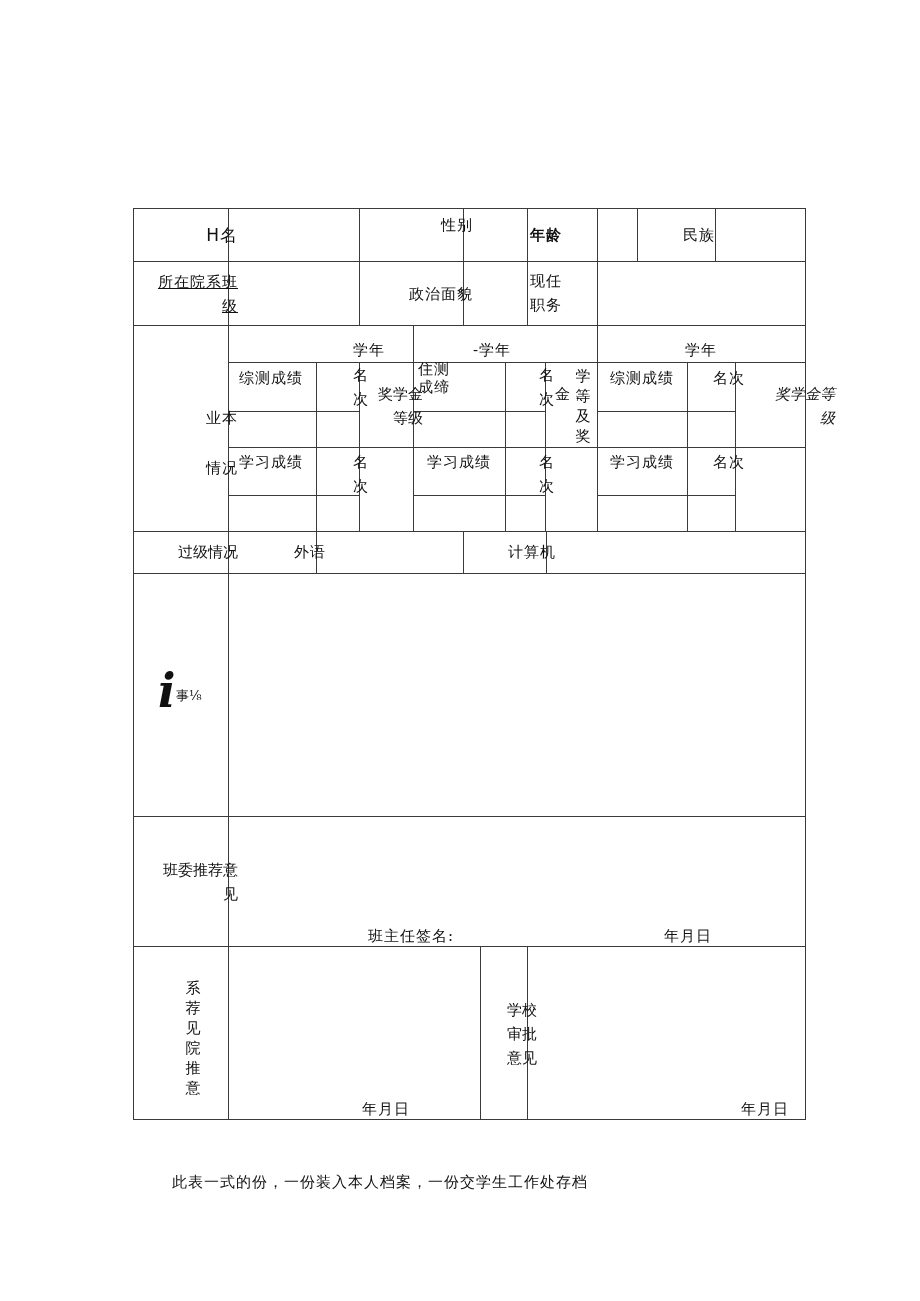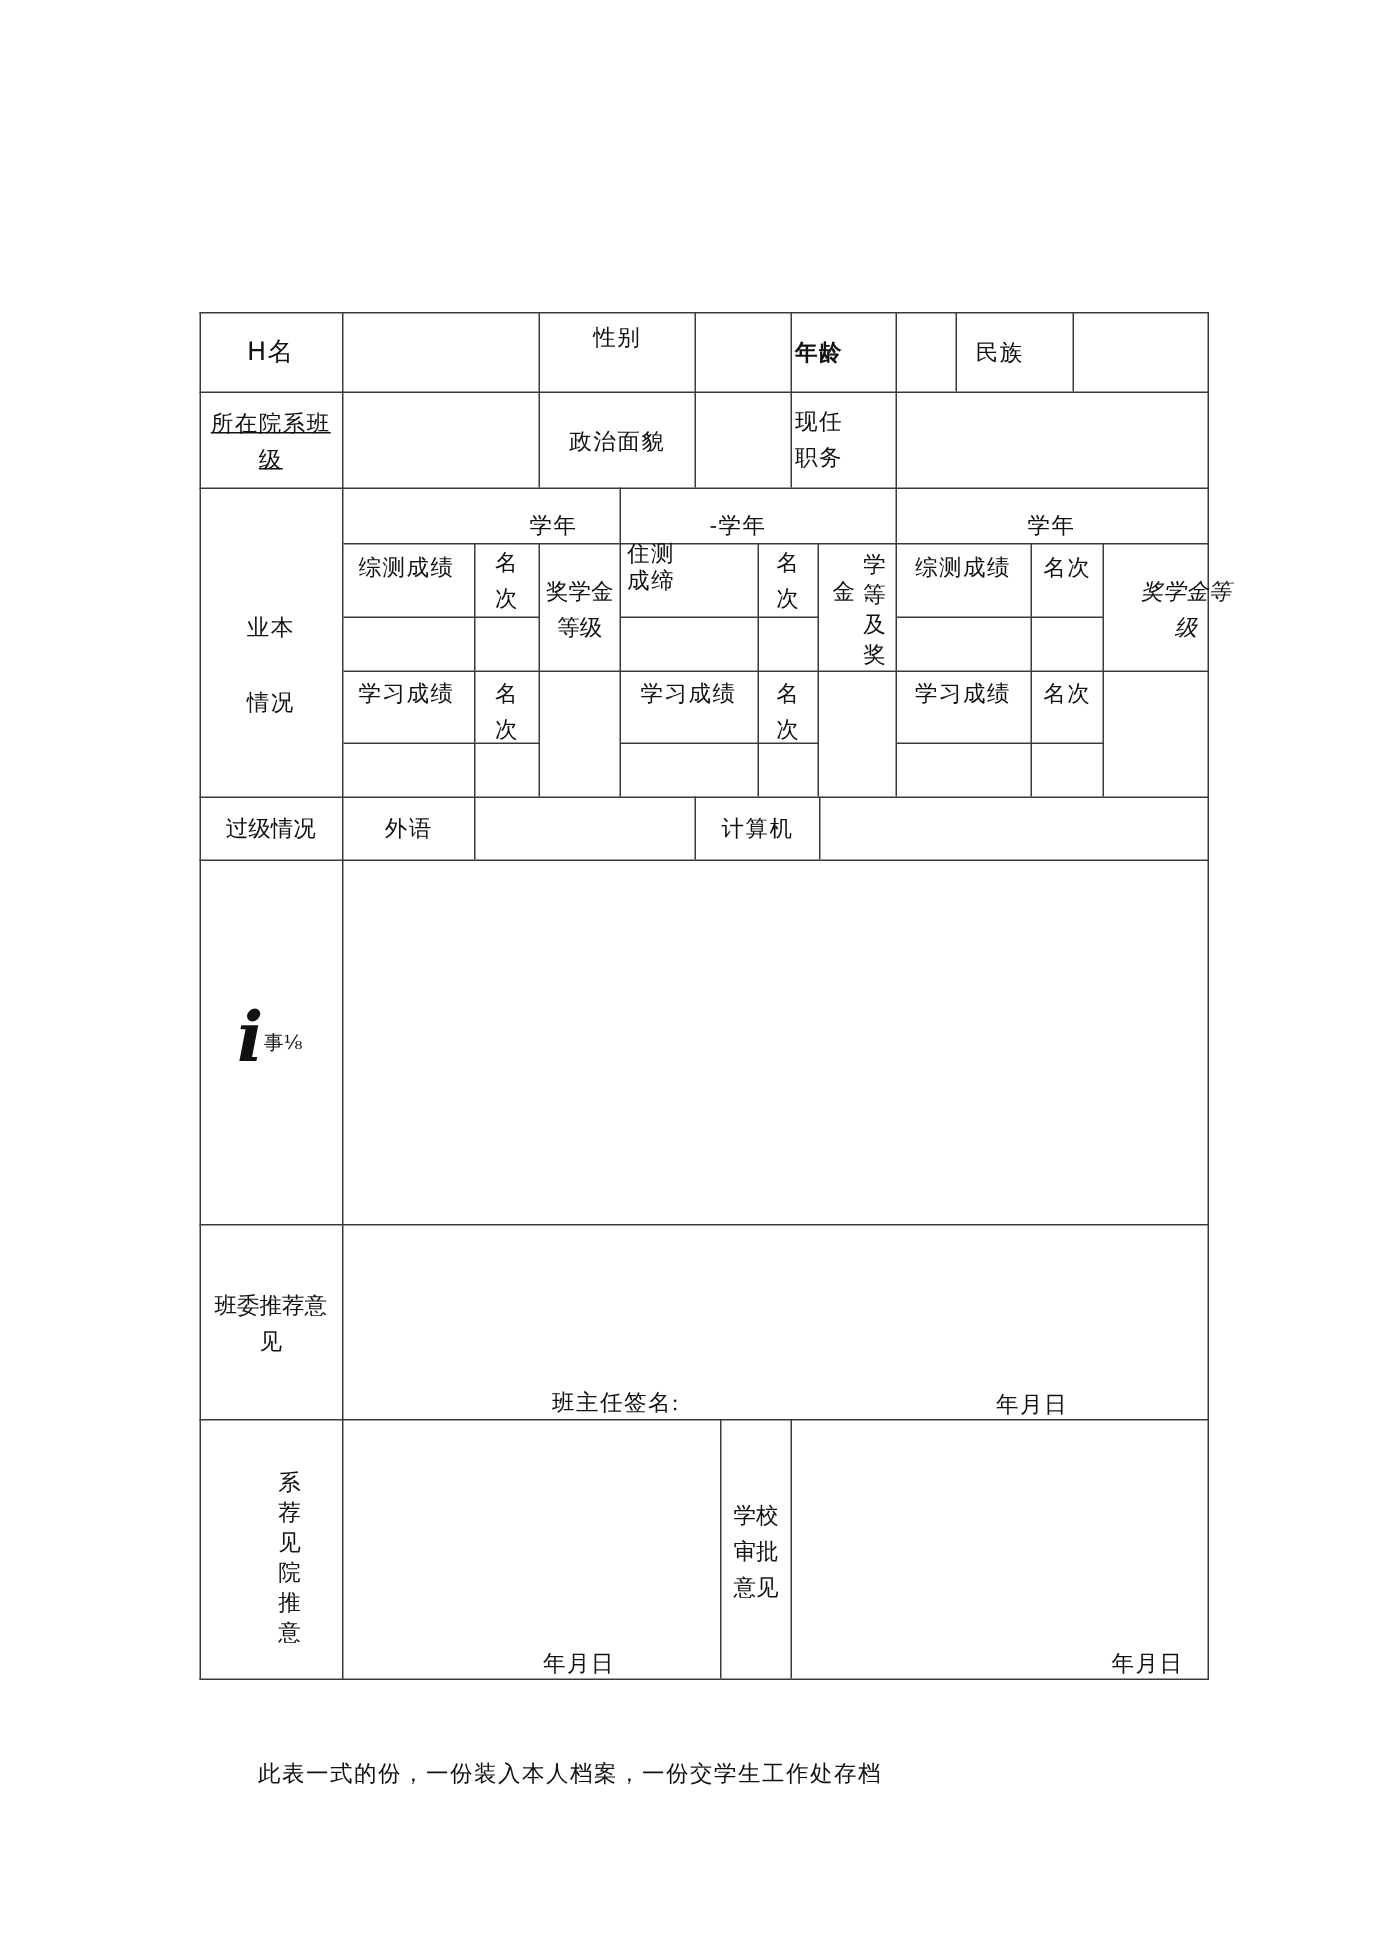--- a/index.html
+++ b/index.html
@@ -2,21 +2,21 @@
 <html><head>
   <meta charset="utf-8">
   <style>
     html, body { margin: 0; padding: 0; background: #ffffff; }
     body { width: 920px; height: 1301px; position: relative; overflow: hidden;
            font-family: "DejaVu Serif", "Liberation Serif", serif; color: #111; }
     .ln { position: absolute; background: #3a3a3a; }
     .h { height: 1px; }
     .v { width: 1px; }
     .t { position: absolute; font-size: 15px; line-height: 24px; white-space: nowrap; letter-spacing: 1px; }
-    .c { text-align: center; }
+    .c { text-align: right; margin-left: 10px; }
     .vert { position: absolute; font-size: 15px; line-height: 20px; width: 18px; text-align: center; word-break: break-all; white-space: normal; }
     .cell { position: absolute; }
     .big-i { position: absolute; font-family: "DejaVu Serif", serif; font-style: italic; font-weight: bold; font-size: 46px; line-height: 46px; }
     .small { position: absolute; font-size: 13px; line-height: 16px; }
   </style>
 </head>
 <body>
 
 <div>
 
@@ -161,28 +161,28 @@
   <span class="big-i" style="left:0; top:0;">i</span>
   <span class="small" style="left:18px; top:20px; white-space:nowrap;">事⅛</span>
 </div>
 <div class="cell" style="left:229px; top:574px; width:576px; height:242px;"></div>
 
 <div class="t c" style="left:133px; top:858px; width:95px; letter-spacing:0;">
   <div>班委推荐意</div>
   <div>见</div>
 </div>
 <div class="cell" style="left:229px; top:817px; width:576px; height:105px;"></div>
-<div class="t" style="left:368px; top:924px;font-family:Liberation Serif, serif;">班主任签名:</div>
+<div class="t" style="left:368px; top:924px;">班主任签名:</div>
 <div class="t" style="left:664px; top:924px;">年月日</div>
 
 <div class="vert" style="left:184px; top:978px; line-height:20px;">系荐见院推意</div>
 <div class="cell" style="left:229px; top:947px; width:251px; height:150px;"></div>
 <div class="t" style="left:362px; top:1097px;">年月日</div>
 
-<div class="t c" style="left:481px; top:998px; width:46px; letter-spacing:0;">
+<div class="t c" style="left:481px; top:998px; width:46px; letter-spacing:0;font-family:Liberation Serif, serif;">
   <div>学校</div>
   <div>审批</div>
   <div>意见</div>
 </div>
 <div class="cell" style="left:528px; top:947px; width:277px; height:150px;"></div>
 <div class="t" style="left:741px; top:1097px;">年月日</div>
 
 <div class="t" style="left:172px; top:1170px; letter-spacing:1px;">此表一式的份，一份装入本人档案，一份交学生工作处存档</div>
 
 </body></html>

